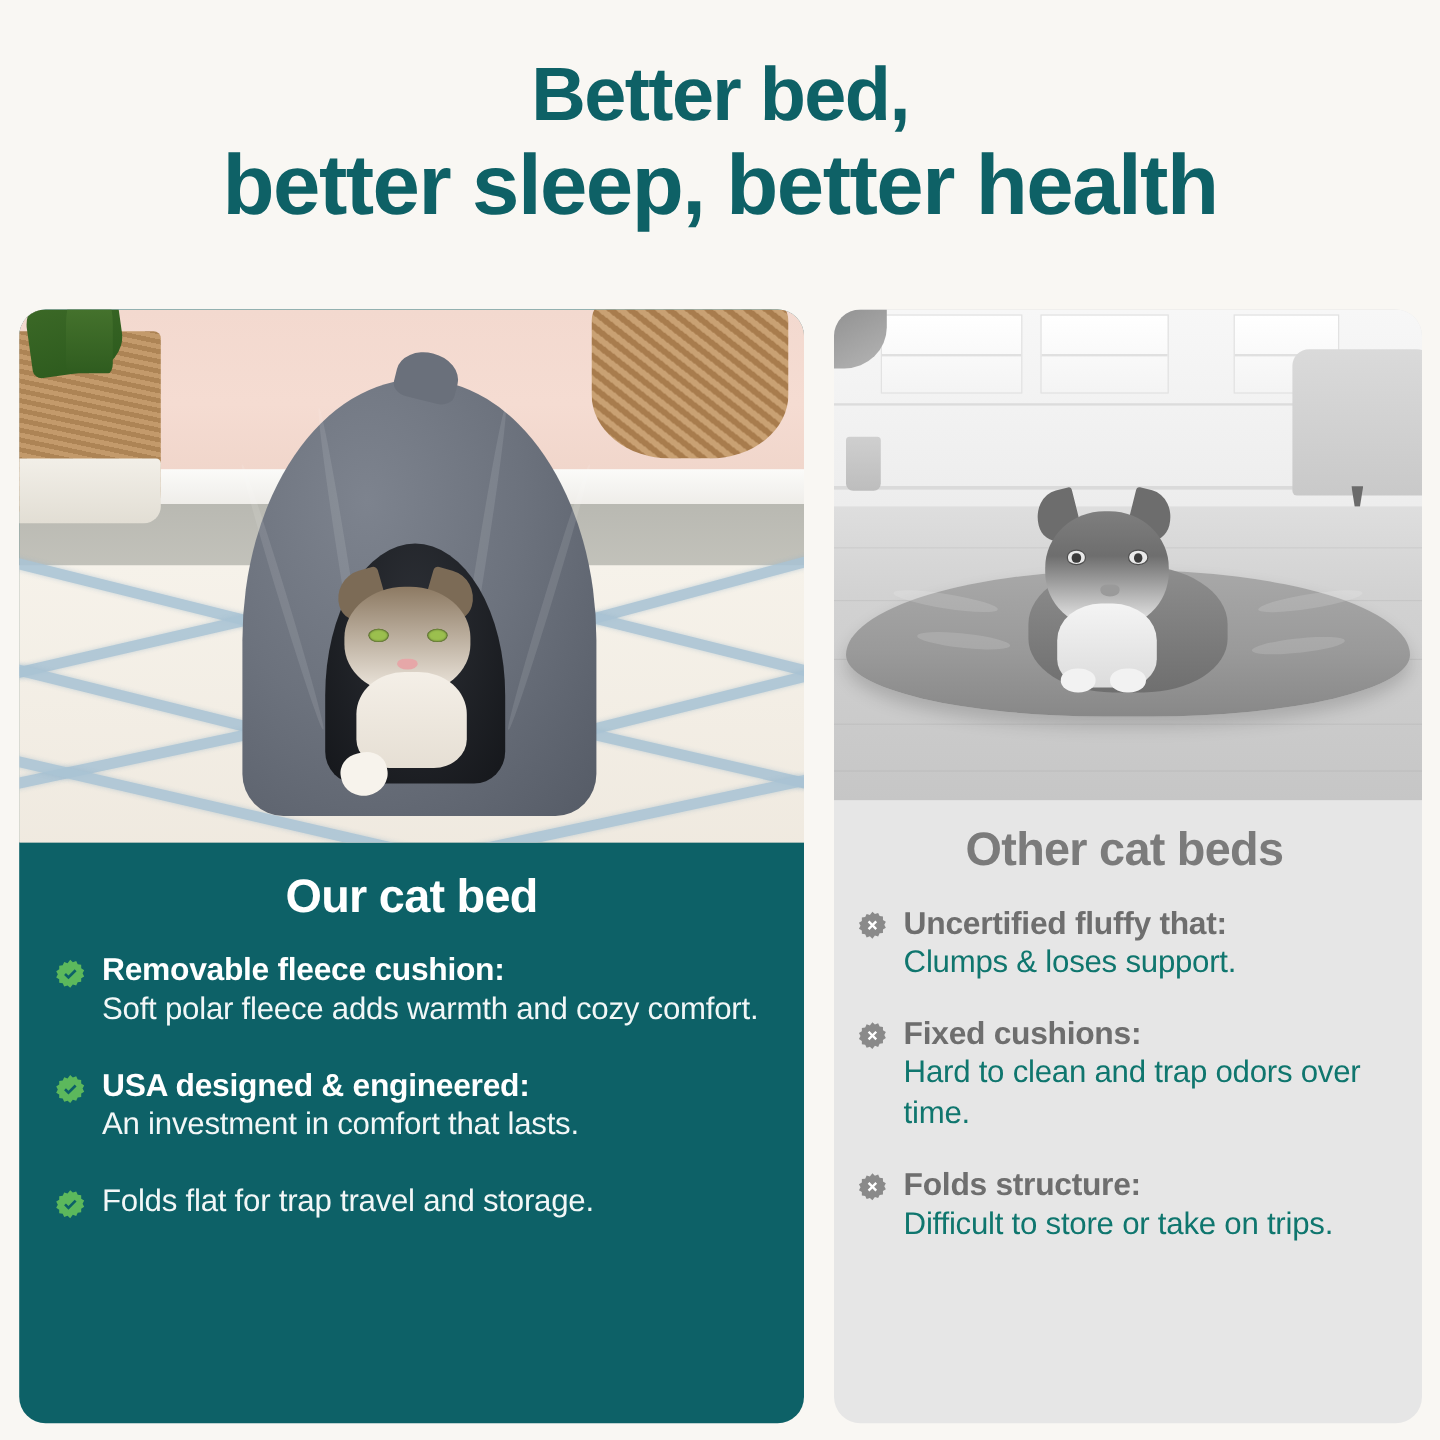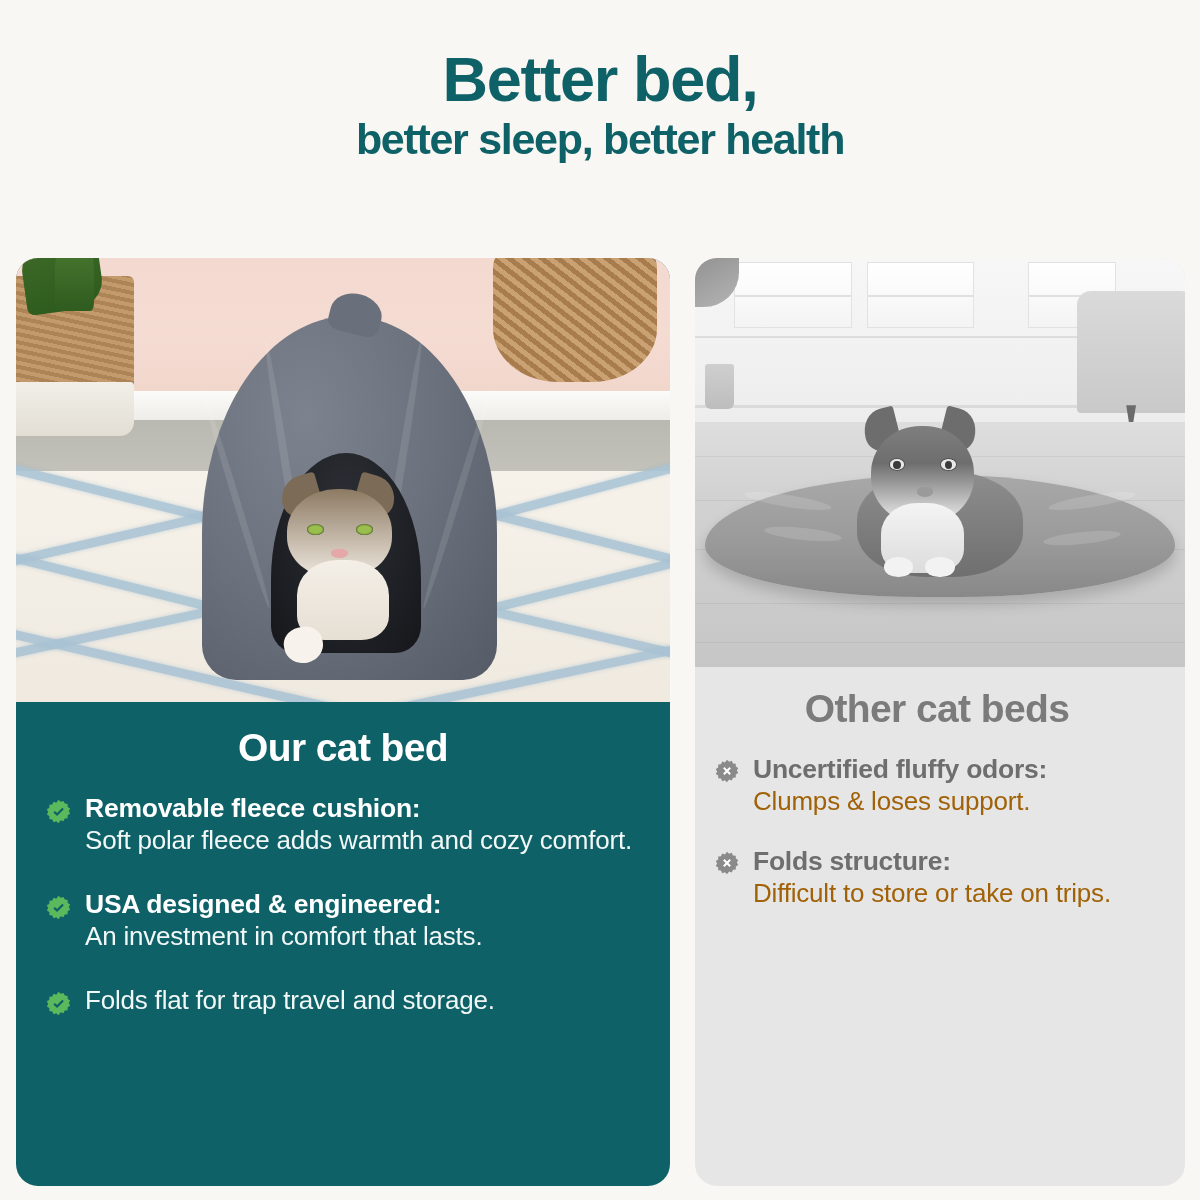--- a/index.html
+++ b/index.html
@@ -16,21 +16,21 @@
   
   .headline {
     position: absolute; left: 0; top: 44px; width: 1200px;
     text-align: center;
     color: #0e6166;
     font-weight: 800;
     font-size: 63px;
     line-height: 1.12;
     letter-spacing: -1.3px;
   }
-  .headline .l2 { display: block; font-size: 43px; }
+  .headline .l2 { display: block; font-size: 71px; }
 
   
   .card {
     position: absolute;
     border-radius: 22px;
     overflow: hidden;
   }
   #card-left  { left: 16px;  top: 258px; width: 654px; height: 928px; background: #0d6167; }
   #card-right { left: 695px; top: 258px; width: 490px; height: 928px; background: #e6e6e6; }
 
@@ -168,21 +168,21 @@
   .badge { flex: 0 0 auto; width: 25px; height: 25px; margin-top: 7px; }
   #list-right .badge { width: 24px; height: 24px; margin-top: 6px; }
 
   .ftext { flex: 1 1 auto; }
   .ftitle { font-weight: 700; font-size: 26.5px; line-height: 1.22; letter-spacing: -0.25px; }
   .fdesc  { font-weight: 400; font-size: 26px; line-height: 1.3; letter-spacing: -0.2px; }
 
   #list-left .ftitle { color:#ffffff; }
   #list-left .fdesc  { color:#f2f7f7; }
   #list-right .ftitle { color:#6e6e6e; }
-  #list-right .fdesc  { color:#a16207; }
+  #list-right .fdesc  { color:#0f766e; }
 </style>
 </head>
 <body>
 
 <div id="page">
 
   <div class="headline">
     <span>Better bed,</span>
     <span class="l2">better sleep, better health</span>
   </div>
@@ -335,25 +335,37 @@
       <ul class="feature-list" id="list-right">
 
         <li class="feature">
           <span class="badge">
             <svg viewBox="0 0 24 24" width="100%" height="100%" aria-hidden="true">
               <path fill="#8a8a8a" d="M12 0.8l2.1 1.9 2.7-0.9 1.2 2.6 2.8 0.4 0 2.8 2.4 1.5-1.3 2.5 1.3 2.5-2.4 1.5 0 2.8-2.8 0.4-1.2 2.6-2.7-0.9L12 23.2l-2.1-1.9-2.7 0.9-1.2-2.6-2.8-0.4 0-2.8L0.8 14.9 2.1 12.4 0.8 9.9l2.4-1.5 0-2.8 2.8-0.4 1.2-2.6 2.7 0.9z"></path>
               <path fill="#ffffff" d="M15.9 9.5l-1.4-1.4-2.5 2.5-2.5-2.5-1.4 1.4 2.5 2.5-2.5 2.5 1.4 1.4 2.5-2.5 2.5 2.5 1.4-1.4-2.5-2.5z"></path>
             </svg>
           </span>
           <span class="ftext">
-            <span class="ftitle">Uncertified fluffy odors:</span>
+            <span class="ftitle">Uncertified fluffy that:</span>
             <span class="fdesc" style="display:block;">Clumps &amp; loses support.</span>
           </span>
         </li>
 
+        <li class="feature">
+          <span class="badge">
+            <svg viewBox="0 0 24 24" width="100%" height="100%" aria-hidden="true">
+              <path fill="#8a8a8a" d="M12 0.8l2.1 1.9 2.7-0.9 1.2 2.6 2.8 0.4 0 2.8 2.4 1.5-1.3 2.5 1.3 2.5-2.4 1.5 0 2.8-2.8 0.4-1.2 2.6-2.7-0.9L12 23.2l-2.1-1.9-2.7 0.9-1.2-2.6-2.8-0.4 0-2.8L0.8 14.9 2.1 12.4 0.8 9.9l2.4-1.5 0-2.8 2.8-0.4 1.2-2.6 2.7 0.9z"></path>
+              <path fill="#ffffff" d="M15.9 9.5l-1.4-1.4-2.5 2.5-2.5-2.5-1.4 1.4 2.5 2.5-2.5 2.5 1.4 1.4 2.5-2.5 2.5 2.5 1.4-1.4-2.5-2.5z"></path>
+            </svg>
+          </span>
+          <span class="ftext">
+            <span class="ftitle">Fixed cushions:</span>
+            <span class="fdesc" style="display:block;">Hard to clean and trap odors over time.</span>
+          </span>
+        </li>
 
         <li class="feature">
           <span class="badge">
             <svg viewBox="0 0 24 24" width="100%" height="100%" aria-hidden="true">
               <path fill="#8a8a8a" d="M12 0.8l2.1 1.9 2.7-0.9 1.2 2.6 2.8 0.4 0 2.8 2.4 1.5-1.3 2.5 1.3 2.5-2.4 1.5 0 2.8-2.8 0.4-1.2 2.6-2.7-0.9L12 23.2l-2.1-1.9-2.7 0.9-1.2-2.6-2.8-0.4 0-2.8L0.8 14.9 2.1 12.4 0.8 9.9l2.4-1.5 0-2.8 2.8-0.4 1.2-2.6 2.7 0.9z"></path>
               <path fill="#ffffff" d="M15.9 9.5l-1.4-1.4-2.5 2.5-2.5-2.5-1.4 1.4 2.5 2.5-2.5 2.5 1.4 1.4 2.5-2.5 2.5 2.5 1.4-1.4-2.5-2.5z"></path>
             </svg>
           </span>
           <span class="ftext">
             <span class="ftitle">Folds structure:</span>

